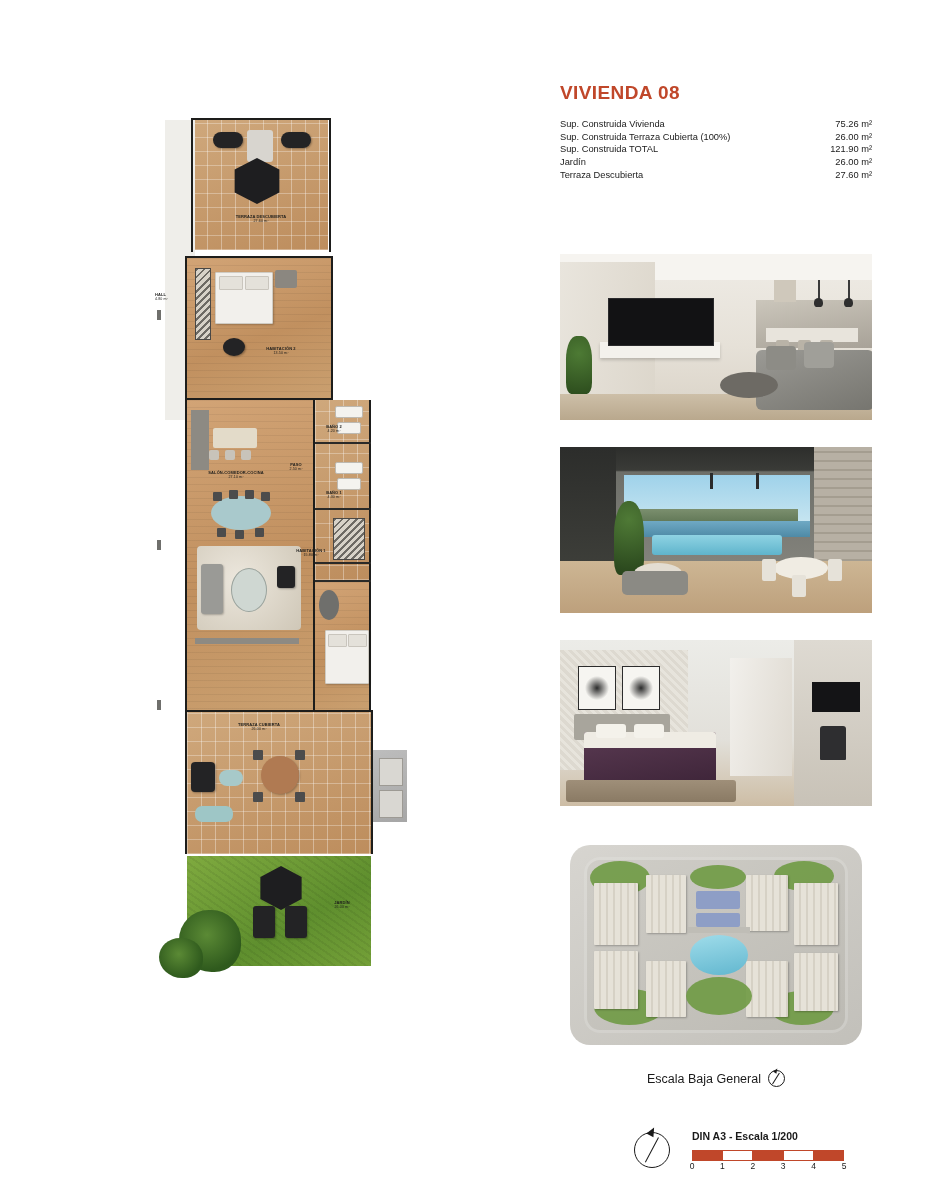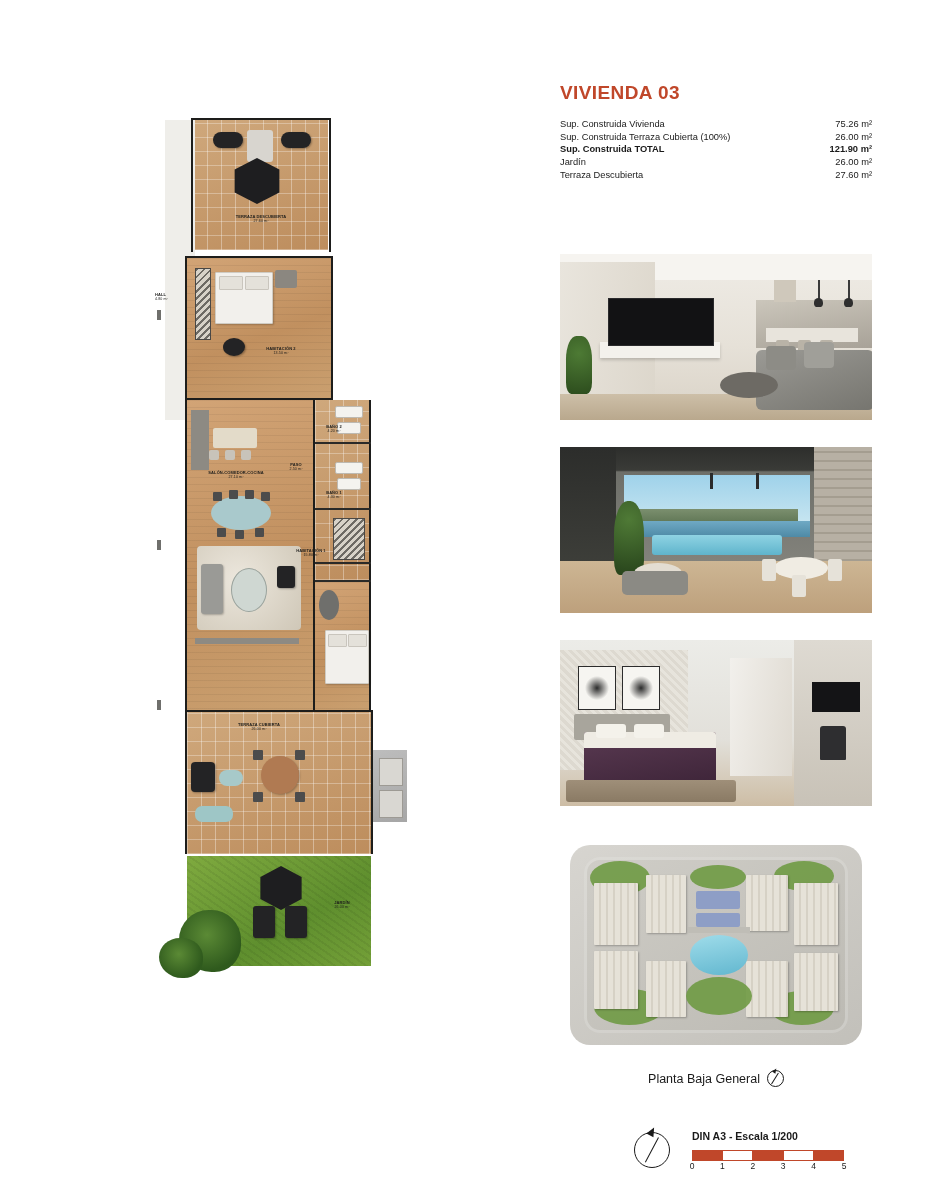--- a/index.html
+++ b/index.html
@@ -151,21 +151,21 @@
     margin: 0 0 14px 0;
   }
   .spec-table { width: 100%; border-collapse: collapse; }
   .spec-table td {
     font-size: 9.3px;
     padding: 1.3px 0;
     color: #1a1a1a;
     vertical-align: top;
   }
   .spec-table td.val { text-align: right; white-space: nowrap; }
-  .spec-table tr.bold td { font-weight: 700; }
+  .spec-table tr.bold td { font-weight: 400; }
 
   .render {
     position: absolute;
     left: 560px;
     width: 312px;
     overflow: hidden;
     background: #ddd;
   }
   .render.r1 { top: 254px; height: 166px; }
   .render.r2 { top: 447px; height: 166px; }
@@ -501,21 +501,21 @@
     </div>
 
     <div class="wall grey" style="left:22px; top:200px; width:4px; height:10px;"></div>
     <div class="wall grey" style="left:22px; top:430px; width:4px; height:10px;"></div>
     <div class="wall grey" style="left:22px; top:590px; width:4px; height:10px;"></div>
   </div>
 
 </div>
 
 <div class="info-panel">
-  <h2 class="unit-title">VIVIENDA 03</h2>
+  <h2 class="unit-title">VIVIENDA 08</h2>
 
   <table class="spec-table">
     <tbody>
       <tr>
         <td>Sup. Construida Vivienda</td>
         <td class="val">75.26 m²</td>
       </tr>
       <tr>
         <td>Sup. Construida Terraza Cubierta (100%)</td>
         <td class="val">26.00 m²</td>
@@ -622,21 +622,21 @@
     <div class="site-roof-blue" style="left:112px; top:56px; width:44px; height:14px;"></div>
     <div class="site-green" style="left:106px; top:8px; width:56px; height:24px;"></div>
     <div class="site-pool" style="left:106px; top:78px; width:58px; height:40px;"></div>
     <div class="site-green" style="left:102px; top:120px; width:66px; height:38px;"></div>
     <div class="site-path" style="left:104px; top:70px; width:62px; height:6px;"></div>
   </div>
 </div>
 
 <div class="siteplan-caption">
   <span class="caption-row">
-    <span>Planta Baja General</span>
+    <span>Escala Baja General</span>
     <span class="compass-circle"></span>
   </span>
 </div>
 
 <div class="scalebar-wrap">
   <div class="big-compass">
     <div class="needle"></div>
     <div class="arrow"></div>
   </div>
   <div class="scale-title">DIN A3 - Escala 1/200</div>

